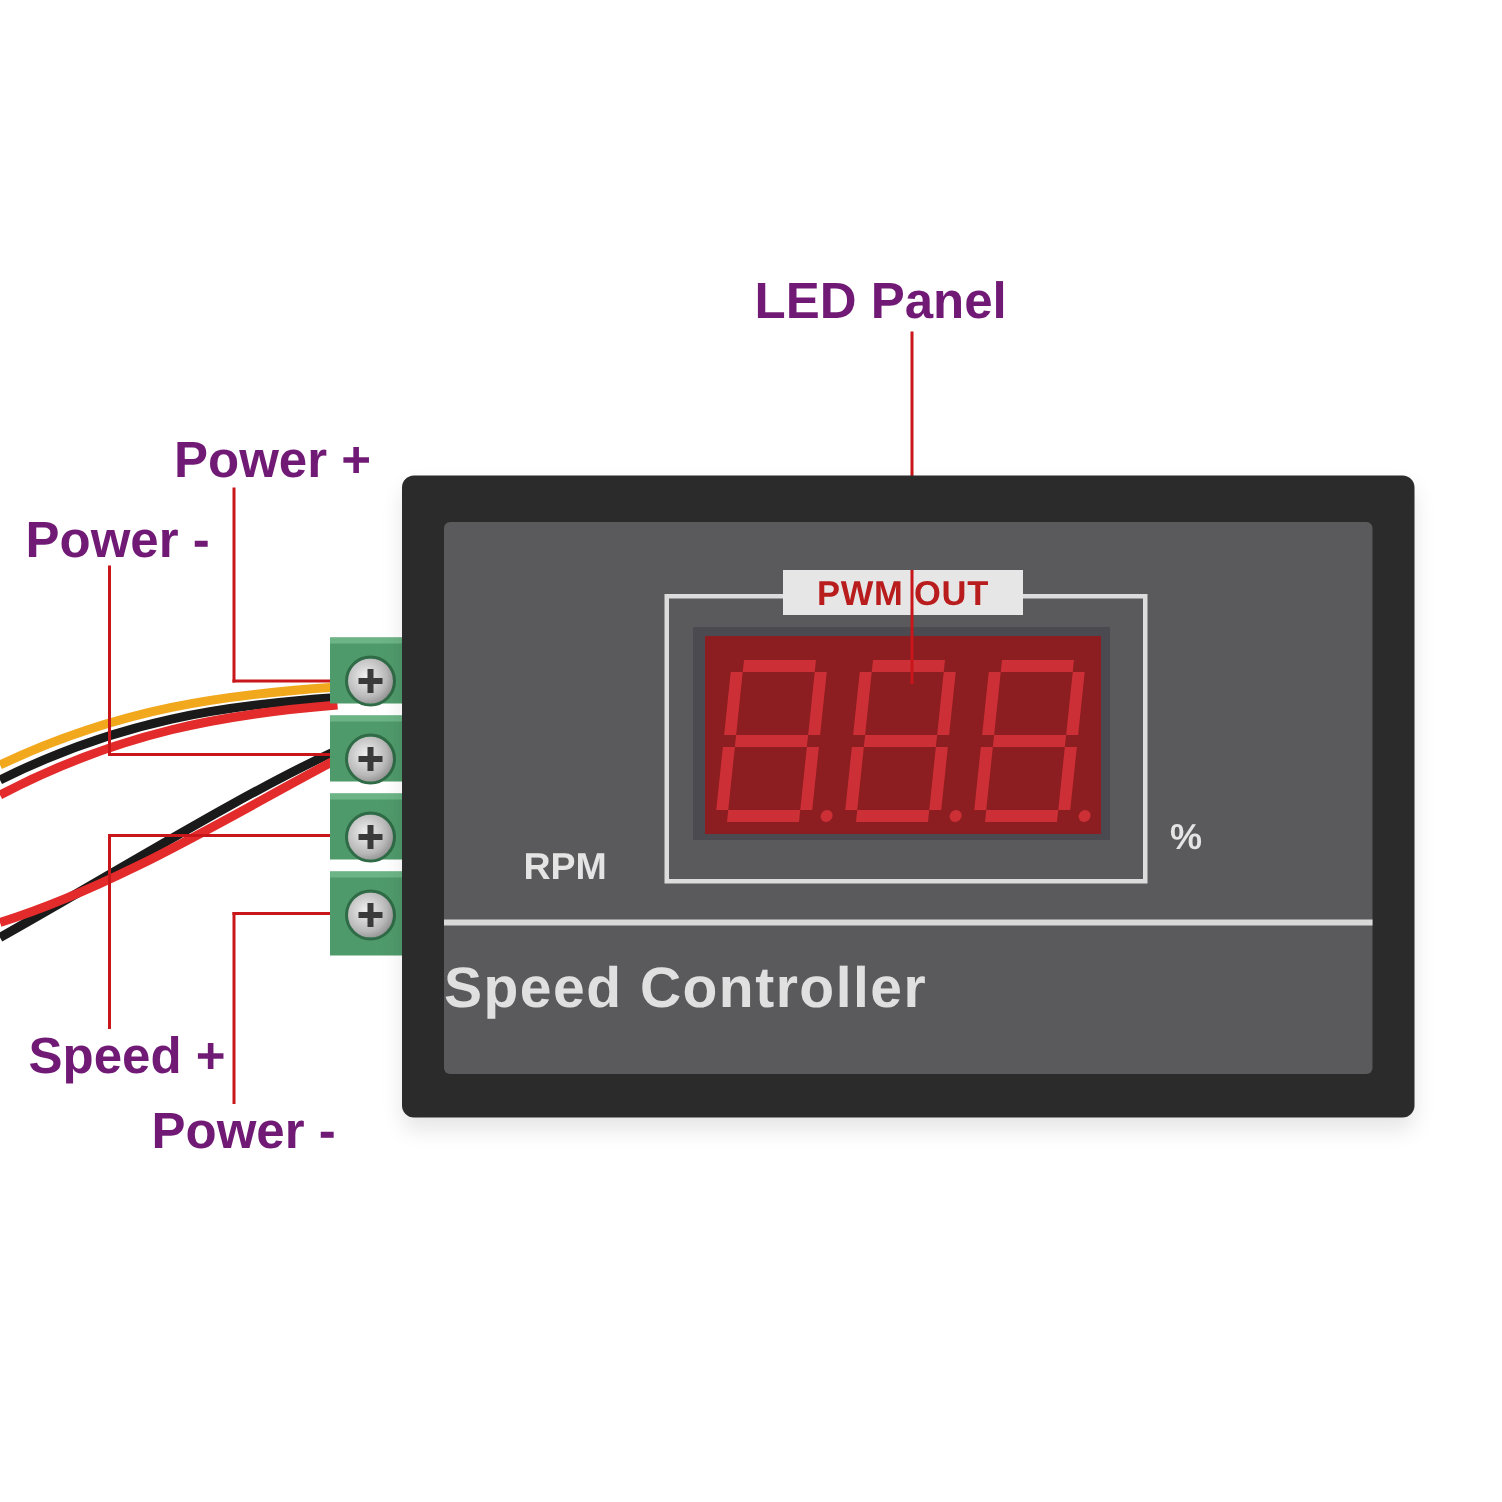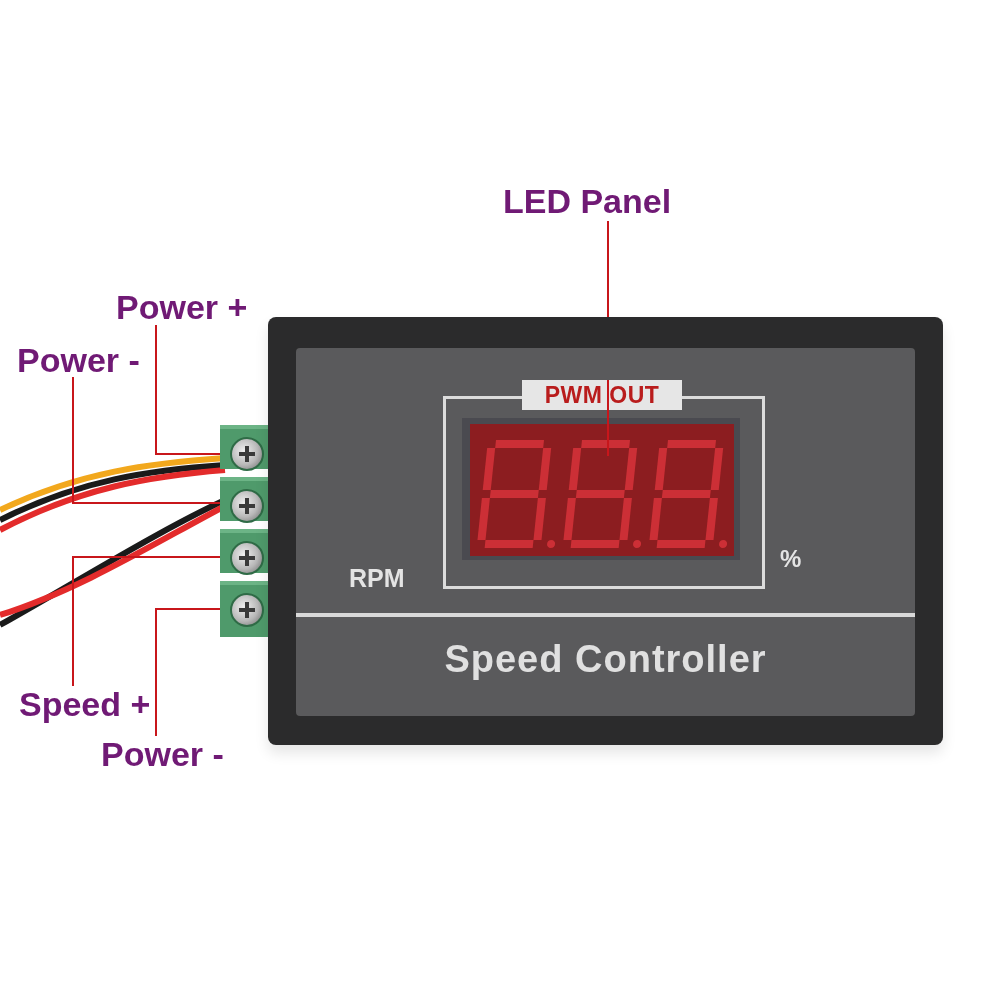--- a/index.html
+++ b/index.html
@@ -30,21 +30,21 @@
 
   .led-bezel { position: absolute; left: 462px; top: 418px; width: 278px; height: 142px;
                background: #4a4a50; }
   .led-window { position: absolute; left: 470px; top: 424px; width: 264px; height: 132px;
                 background: #8c1d20; }
 
   .rpm { position: absolute; left: 349px; top: 542px; color: #e4e4e4; font-weight: bold;
          font-size: 25px; line-height: 1; margin-top: 24px; }
   .pct { position: absolute; left: 780px; top: 547px; color: #e4e4e4; font-weight: bold;
          font-size: 24px; line-height: 1; }
-  .title { position: absolute; left: 296px; top: 640px; width: 619px; text-align: center;
+  .title { position: absolute; left: 296px; top: 640px; width: 619px; 
            color: #e0e0e0; font-weight: bold; font-size: 38px; line-height: 1; letter-spacing: 1px; }
 
   
   .term { position: absolute; left: 220px; width: 50px; height: 44px; background: #4f9a6b;
           border-top: 4px solid #6cb486; box-sizing: border-box; }
   .screw { position: absolute; left: 230px; width: 34px; height: 34px; border-radius: 50%;
            background: radial-gradient(circle at 40% 40%, #f0f0f0 0%, #b8b8b8 55%, #6a6a6a 100%);
            border: 2px solid #2f6b46; box-sizing: border-box; }
   .screw svg { position: absolute; left: 5px; top: 5px; }
 </style>

